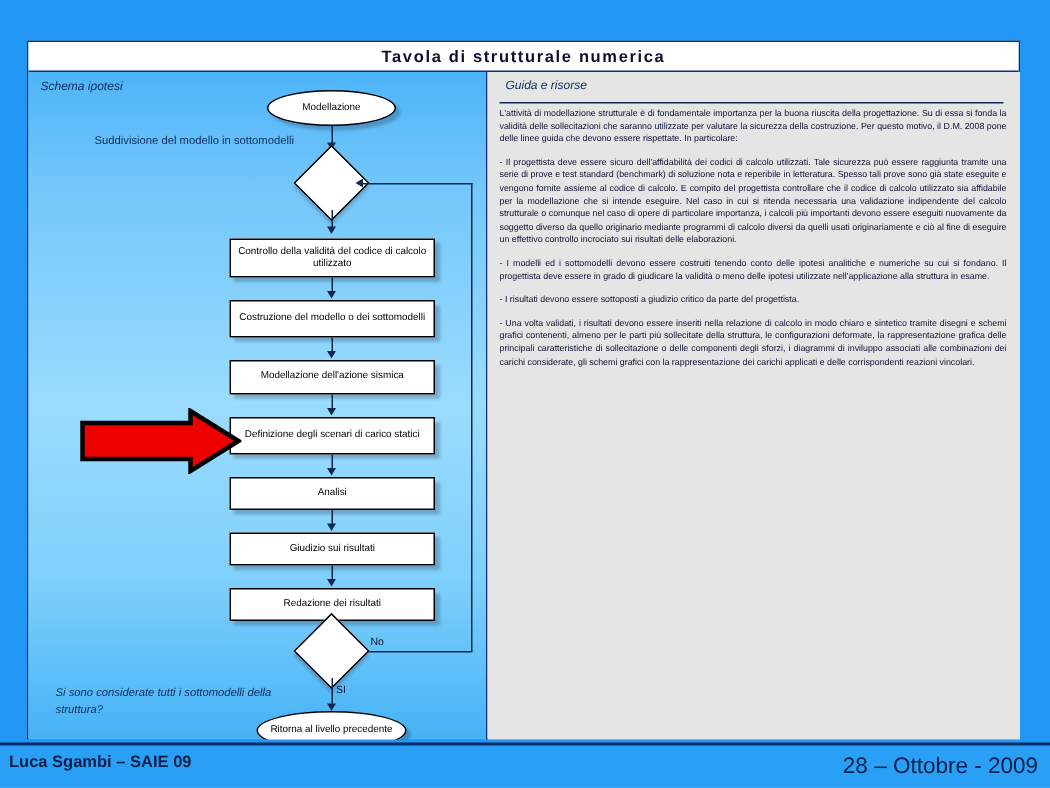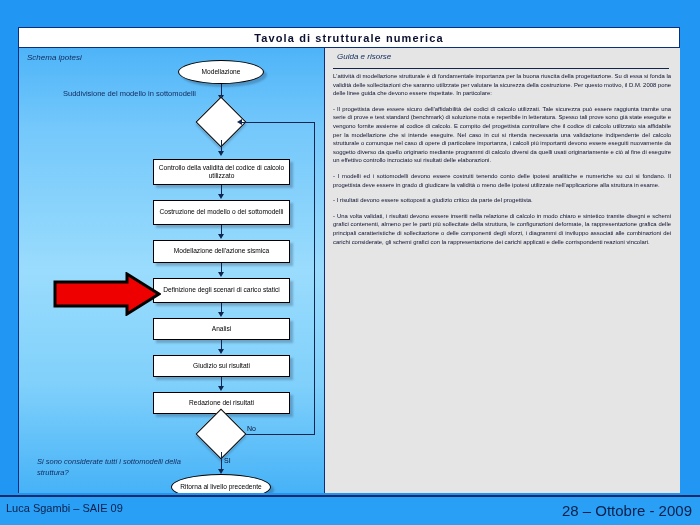--- a/index.html
+++ b/index.html
@@ -23,21 +23,21 @@
     letter-spacing:.2px;white-space:nowrap;
   }
 
   
   .ftr{
     position:absolute;left:0;bottom:0;width:700px;height:28px;
     background:#29a0f5;border-top:2px solid #0a2a6b;
   }
   .ftr-left{
     position:absolute;left:6px;top:5px;
-    font-size:11px;font-weight:normal;color:#0b1f4a;white-space:nowrap;
+    font-size:11px;font-weight:bold;color:#0b1f4a;white-space:nowrap;
   }
   .ftr-right{
     position:absolute;right:8px;top:5px;
     font-size:15px;font-weight:normal;color:#0b1f4a;white-space:nowrap;margin-left:36px;
   }
 
   
   .frame{
     position:absolute;left:18px;top:27px;width:662px;height:466px;
     border:1px solid #0b2f7a;box-sizing:border-box;background:#bfe9f7;

